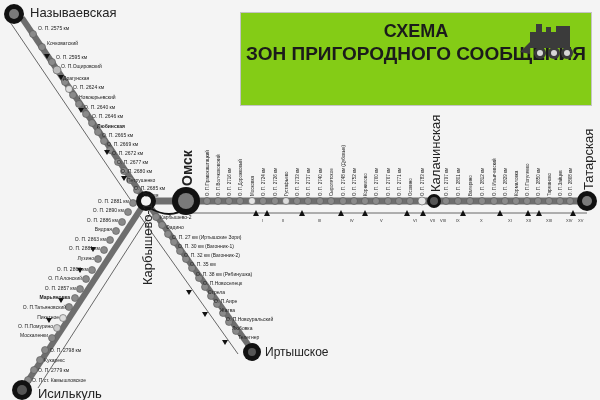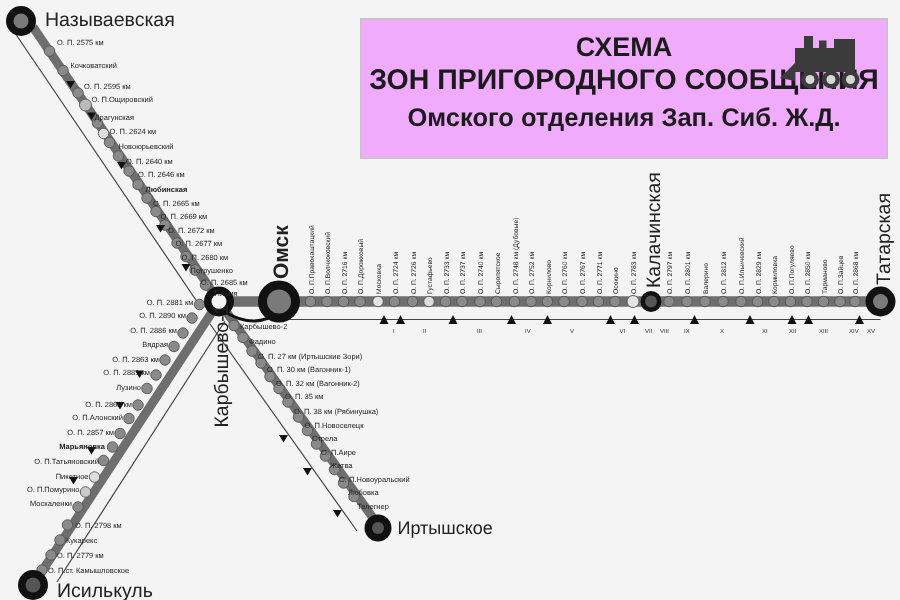--- a/index.html
+++ b/index.html
@@ -1,31 +1,30 @@
 <!DOCTYPE html>
 <html><head>
 <meta charset="utf-8">
 <style>
   html, body { margin:0; padding:0; }
   body { width:600px; height:400px; background:#f4f4f4; position:relative; overflow:hidden;
          font-family:"Liberation Sans", sans-serif; color:#111; }
   svg { position:absolute; left:0; top:0; }
-  .title-box { position:absolute; left:240px; top:12px; width:350px; height:92px; background:#f0abfc;
+  .title-box { position:absolute; left:240px; top:12px; width:350px; height:92px; background:#84cc16;
                border:1px solid #c4c4c4; }
   .t1 { position:absolute; left:0; width:100%; text-align:center; font-weight:bold; color:#1b1b1b; }
   .loco { position:absolute; left:500px; top:22px; }
   .lbl { font-family:"Liberation Sans", sans-serif; fill:#222; }
 </style>
 </head>
 <body>
 
 <div class="title-box">
   <div class="t1" style="top:8px;font-size:18px;">СХЕМА</div>
   <div class="t1" style="top:30px;font-size:19px;">ЗОН ПРИГОРОДНОГО СООБЩЕНИЯ</div>
-  <div class="t1" style="top:56px;font-size:17px;">Омского отделения Зап. Сиб. Ж.Д.</div>
 </div>
 <svg class="loco" width="80" height="40" viewBox="0 0 80 40">
   <rect x="30" y="10" width="36" height="16" fill="#3b3b3b"></rect>
   <rect x="56" y="4" width="14" height="22" fill="#3b3b3b"></rect>
   <rect x="36" y="2" width="6" height="10" fill="#3b3b3b"></rect>
   <rect x="46" y="5" width="5" height="6" fill="#3b3b3b"></rect>
   <polygon points="20,30 30,20 30,32" fill="#3b3b3b"></polygon>
   <circle cx="40" cy="31" r="6" fill="#3b3b3b"></circle>
     <circle cx="40" cy="31" r="3" fill="#d7d7d7"></circle>
   <circle cx="54" cy="31" r="6" fill="#3b3b3b"></circle>

